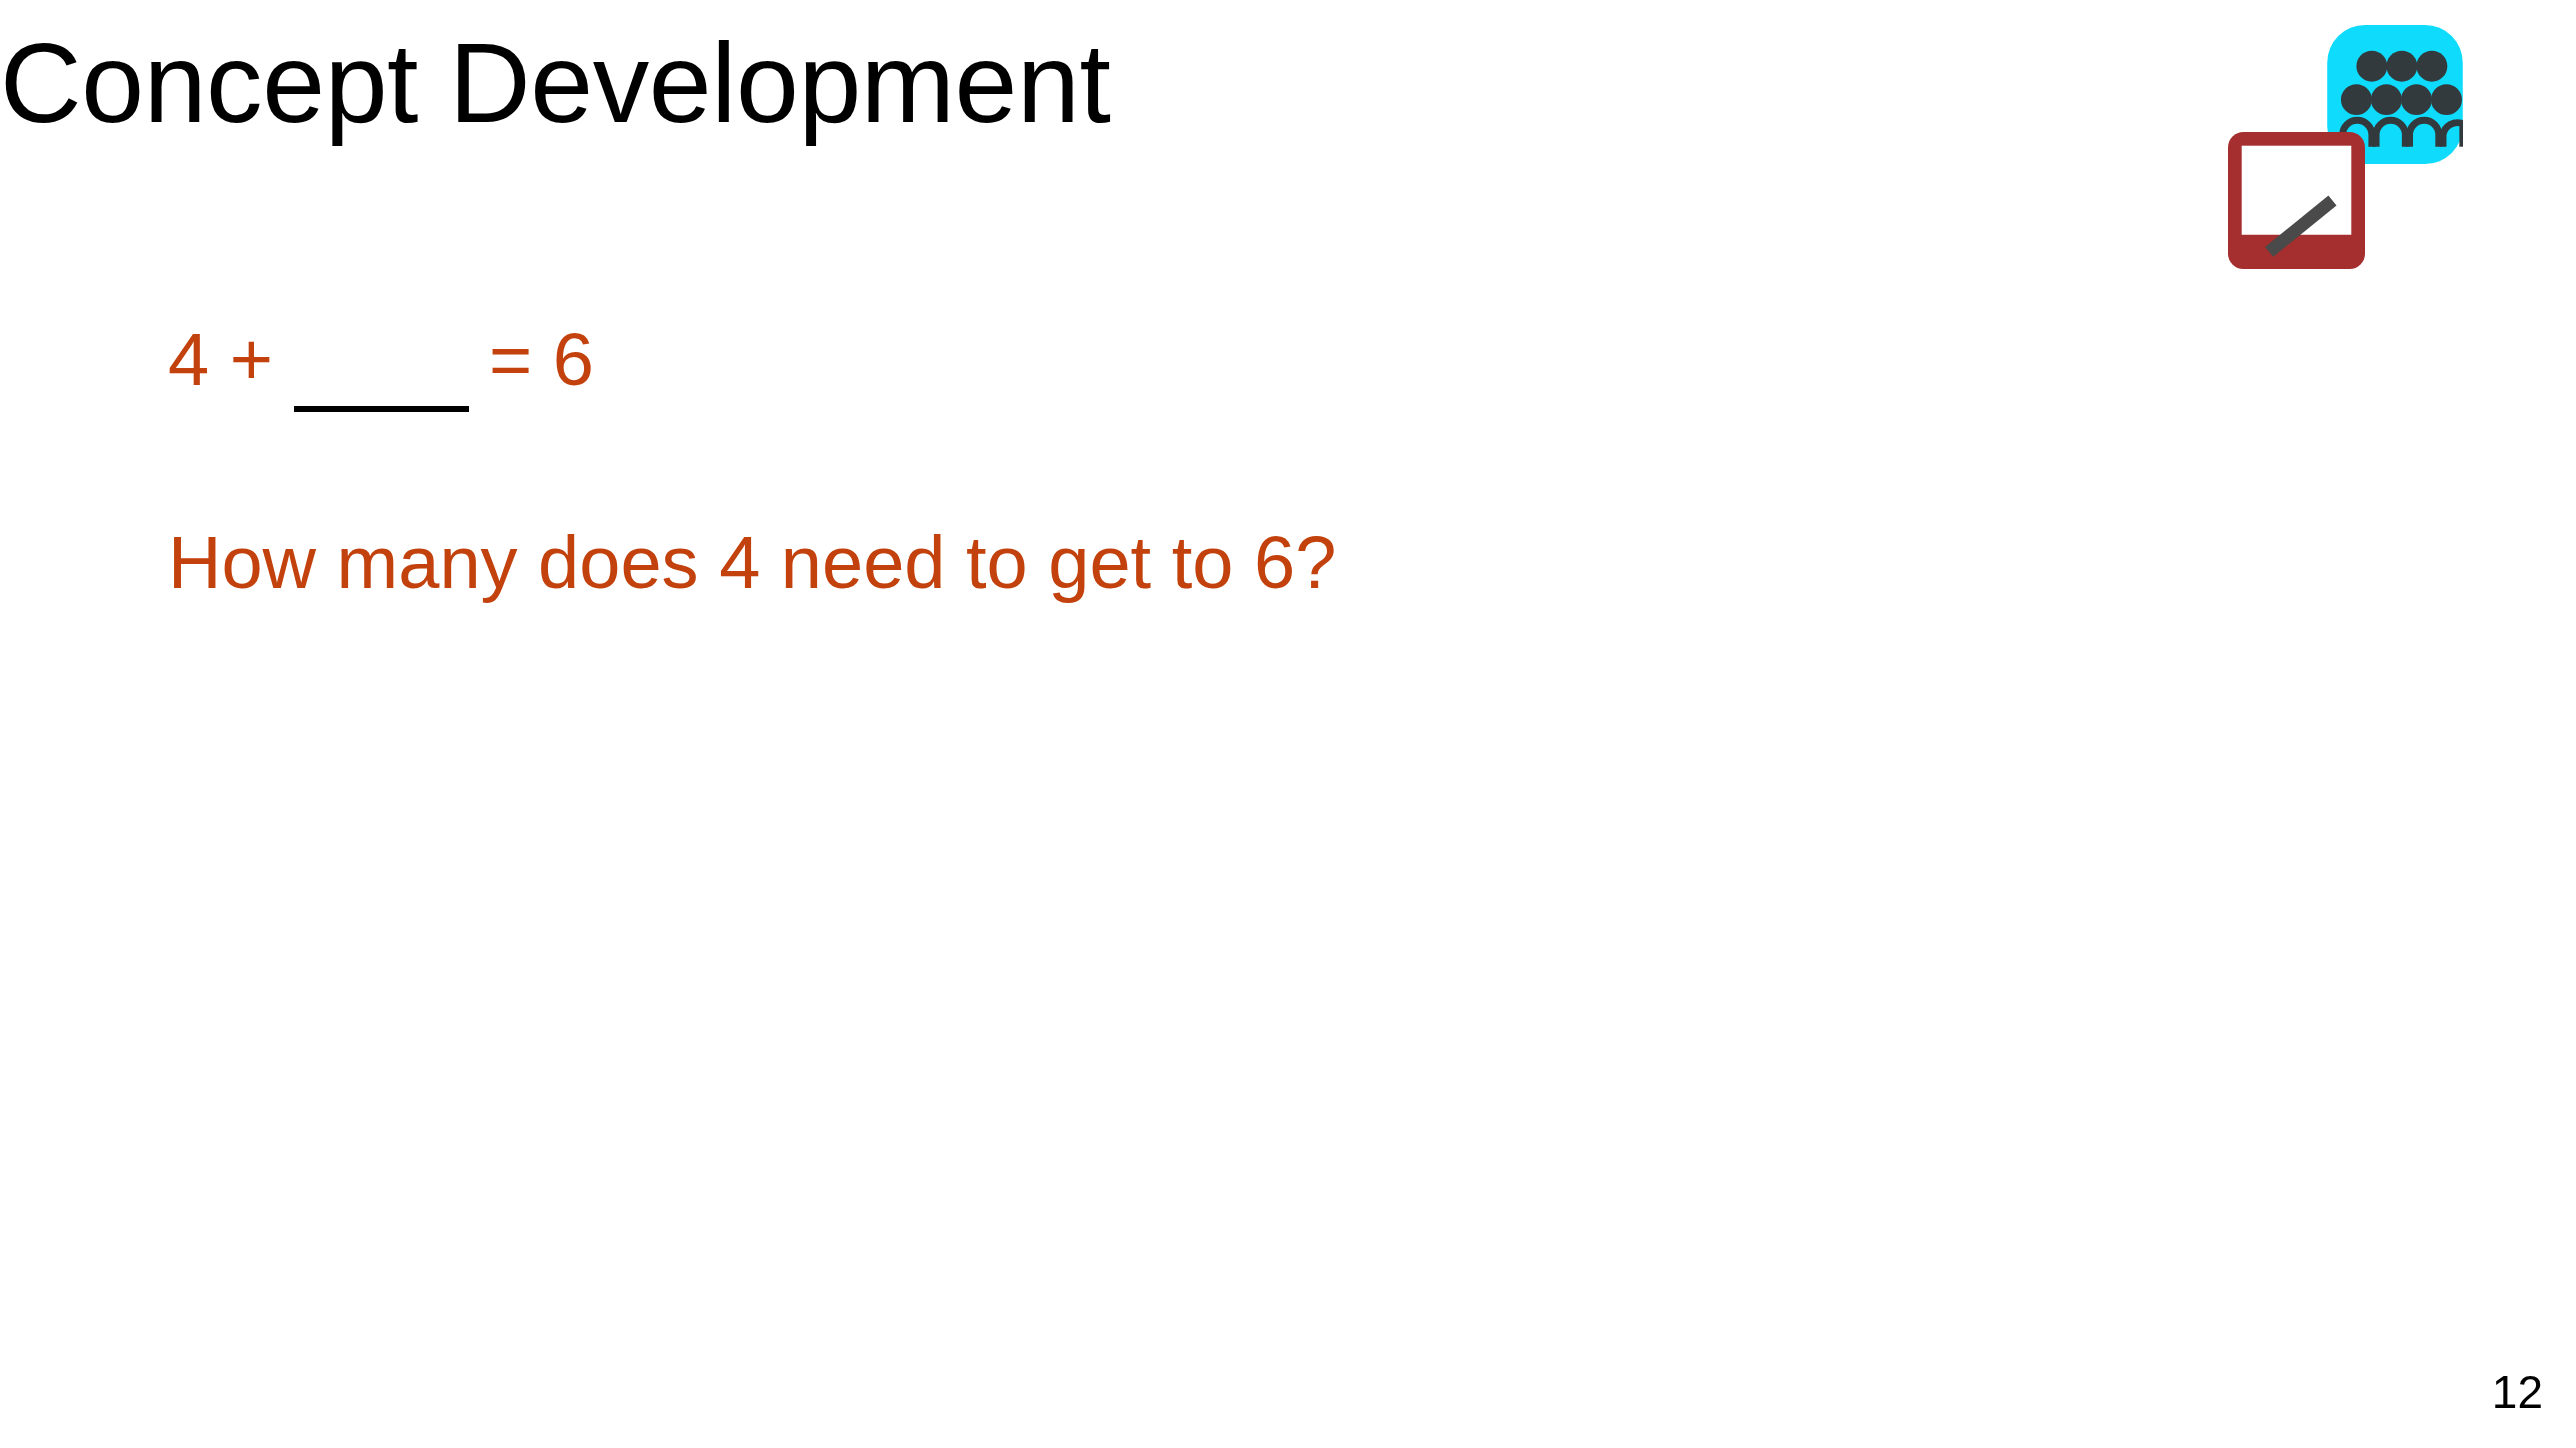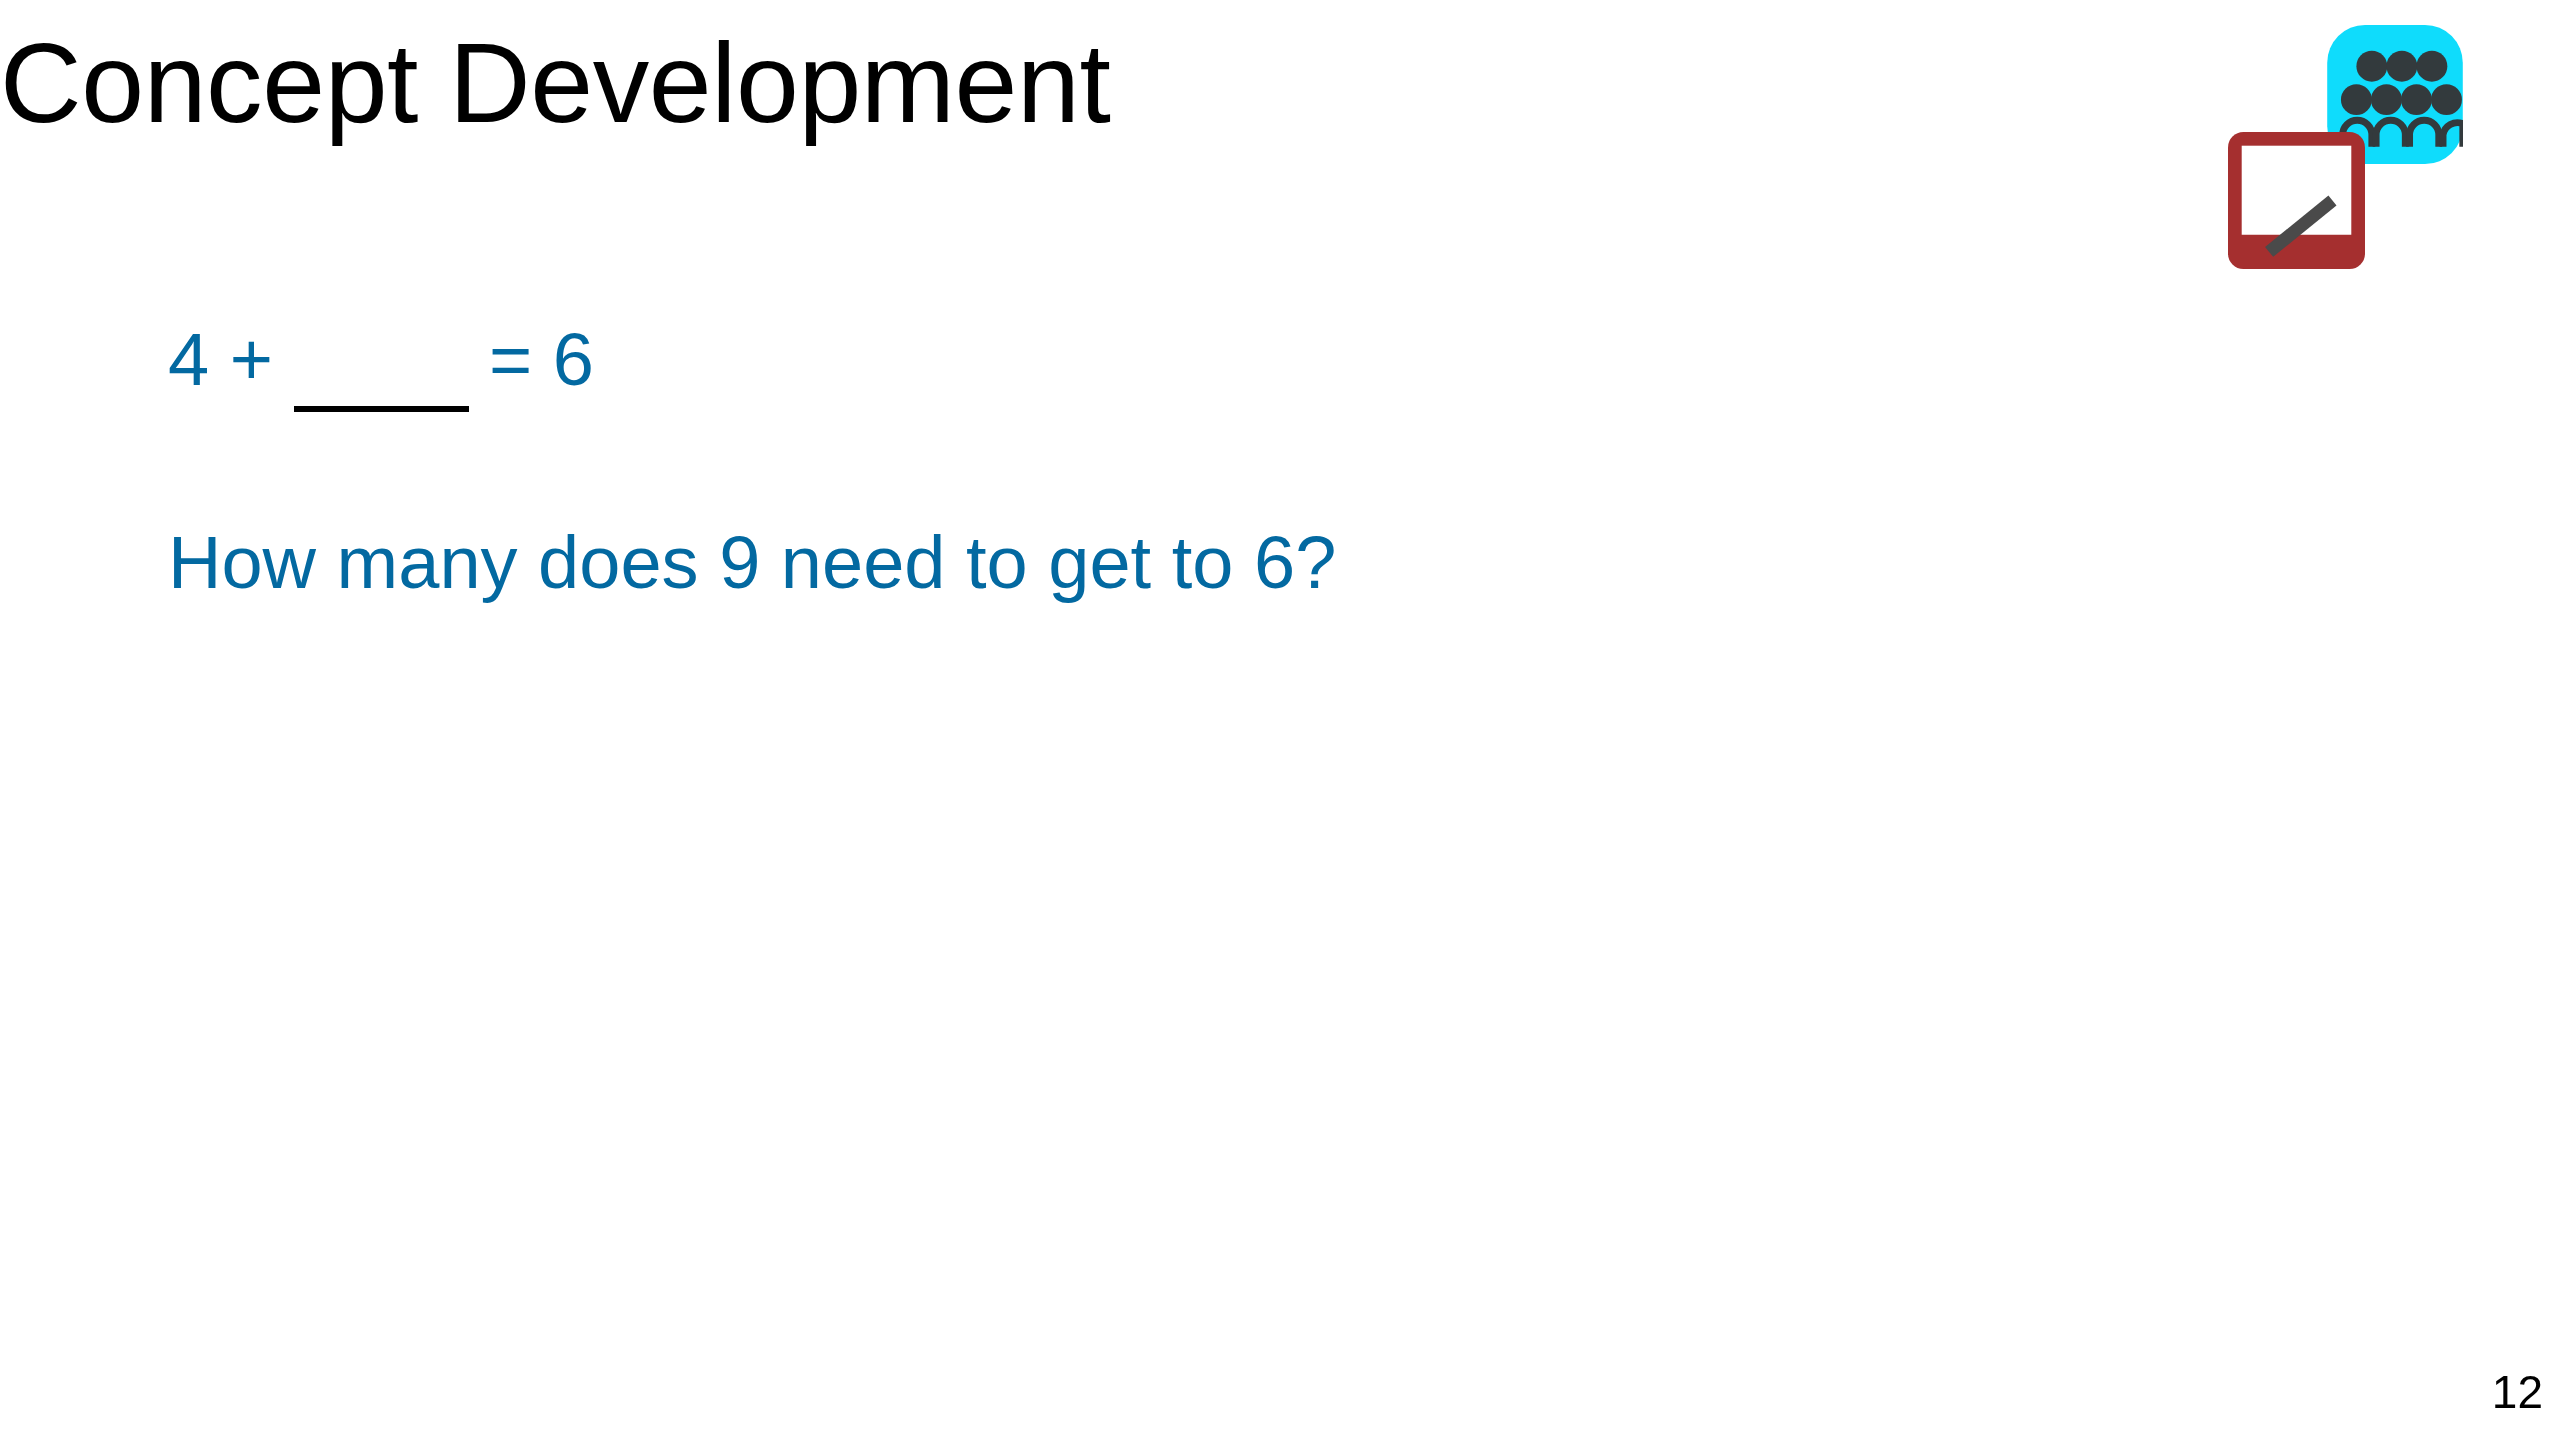--- a/index.html
+++ b/index.html
@@ -36,21 +36,21 @@
   #body-block {
     position: absolute;
     left: 168px;
     top: 319px;
     width: 1975px;
   }
   .body-line {
     font-size: 74px;
     line-height: 1.12;
     font-weight: 400;
-    color: #0369a1;
+    color: #c2410c;
     white-space: nowrap;
   }
   #equation-line {
     margin: 0;
   }
   .blank-fill {
     display: inline-block;
     position: relative;
     width: 175px;
     vertical-align: baseline;
@@ -114,21 +114,21 @@
 <div id="slide">
 
   <div id="slide-title">Concept Development</div>
 
   <div id="body-block">
 
     <div class="body-line" id="equation-line">
       <span>4</span><span>&nbsp;</span><span>+</span><span>&nbsp;</span><span class="blank-fill">&nbsp;</span><span>&nbsp;</span><span>=</span><span>&nbsp;</span><span>6</span>
     </div>
 
-    <div class="body-line" id="question-line">How many does 9 need to get to 6?</div>
+    <div class="body-line" id="question-line">How many does 4 need to get to 6?</div>
 
   </div>
 
   <div id="icon-cluster">
 
     <div id="students-icon">
       <svg viewBox="0 0 158 162" xmlns="http://www.w3.org/2000/svg">
         <rect x="0" y="0" width="158" height="162" rx="44" ry="44" fill="#0fdcfc"></rect>
 
         <circle cx="52" cy="48" r="18" fill="#333a3d"></circle>

